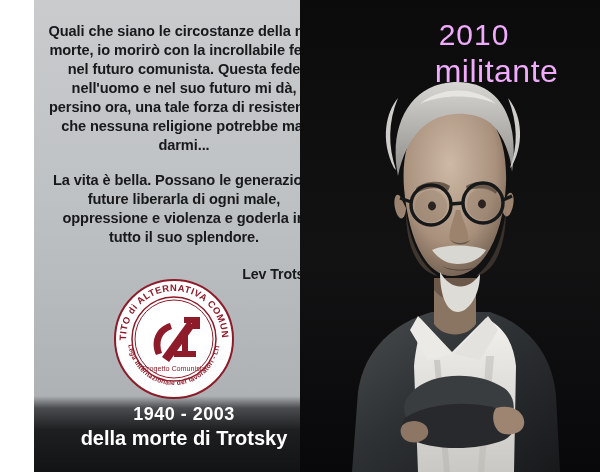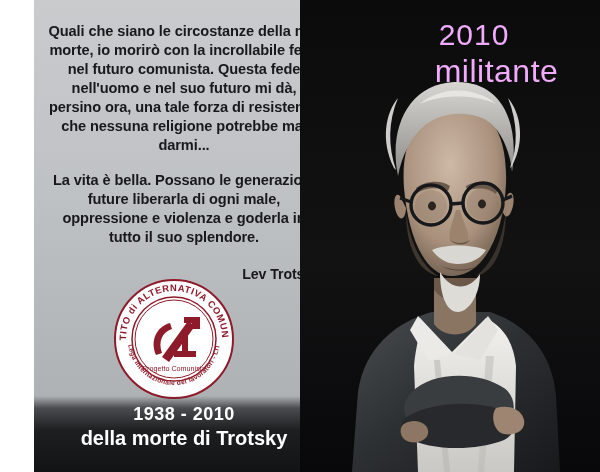--- a/index.html
+++ b/index.html
@@ -163,21 +163,21 @@
           <path d="M 70,56 L 70,74 L 76,74 L 76,56 Z" fill="#8e1b2a"></path>
           <path d="M 62,74 L 84,74 L 84,80 L 62,80 Z" fill="#8e1b2a"></path>
         </g>
 
         <text x="62" y="94" text-anchor="middle" font-family="Liberation Sans, sans-serif" font-size="7.2" fill="#8e1b2a">Progetto Comunista</text>
       </svg>
     </div>
 
     <div class="caption-bg"></div>
     <div class="caption">
-      <div class="caption-year">1938 - 2010</div>
+      <div class="caption-year">1940 - 2003</div>
       <div class="caption-line3">della morte di Trotsky</div>
     </div>
   </div>
 
   <div class="right-panel">
 
     <svg class="portrait" viewBox="0 0 300 472" xmlns="http://www.w3.org/2000/svg">
       <defs>
         <linearGradient id="bgGrad" x1="0" y1="0" x2="0" y2="1">
           <stop offset="0%" stop-color="#0b0b0c"></stop>

